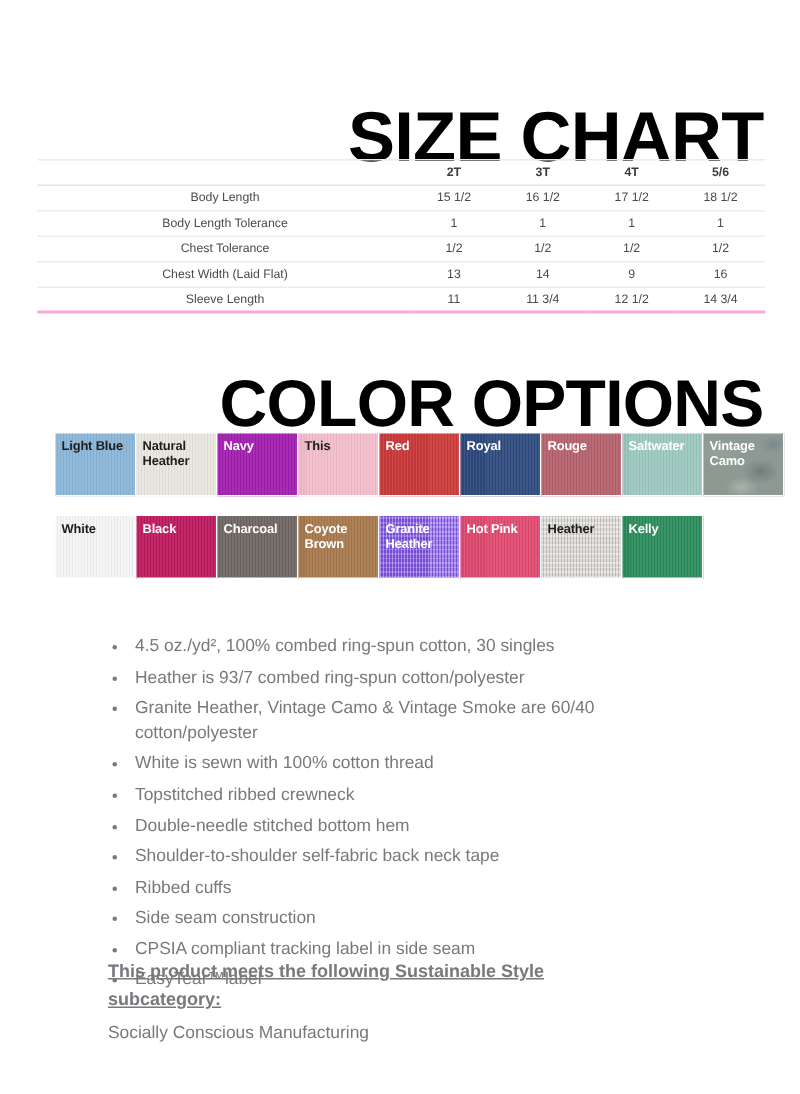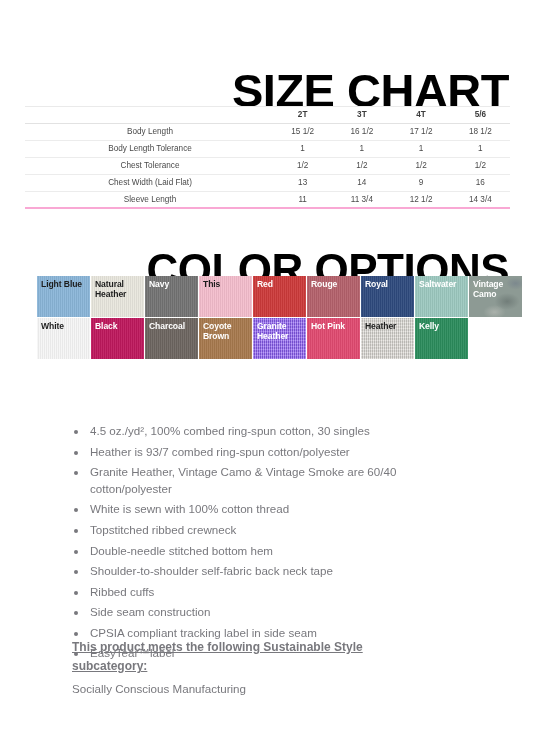--- a/index.html
+++ b/index.html
@@ -74,21 +74,21 @@
     border-bottom: 2px solid #f9a8d4;
   }
   .col-label { width: 247px; padding-left: 2px !important; }
   .col-size  { width: 59px; }
 
   
   #swatch-area {
     position: absolute;
     left: 37px; top: 276px;
   }
-  .swatch-row { display: flex; }
+  .swatch-row { display: flex; margin-top: 13px; }
   .swatch {
     width: 54px;
     height: 42px;
     position: relative;
     overflow: hidden;
     border-right: 1px solid #ffffff;
     border-bottom: 1px solid #ffffff;
   }
   .swatch .sw-label {
     position: absolute;
@@ -225,39 +225,39 @@
   <div id="swatch-area">
     <div class="swatch-row">
         <div class="swatch lt" style="background: rgb(138, 181, 216);">
           <span class="tex"></span>
           <span class="sw-label">Light Blue</span>
         </div>
         <div class="swatch lt" style="background: rgb(232, 230, 221);">
           <span class="tex"></span>
           <span class="sw-label">Natural Heather</span>
         </div>
-        <div class="swatch dk" style="background: #737373; padding-left: 24px;">
+        <div class="swatch dk" style="background: #a21caf; padding-left: 24px;">
           <span class="tex"></span>
           <span class="sw-label">Navy</span>
         </div>
         <div class="swatch lt" style="background: rgb(243, 189, 204);">
           <span class="tex"></span>
           <span class="sw-label">This</span>
         </div>
         <div class="swatch dk" style="background: rgb(204, 58, 58);">
           <span class="tex"></span>
           <span class="sw-label">Red</span>
         </div>
+        <div class="swatch dk" style="background: rgb(46, 74, 125);">
+          <span class="tex"></span>
+          <span class="sw-label">Royal</span>
+        </div>
         <div class="swatch dk" style="background: rgb(180, 97, 107);">
           <span class="tex"></span>
           <span class="sw-label">Rouge</span>
-        </div>
-        <div class="swatch dk" style="background: rgb(46, 74, 125);">
-          <span class="tex"></span>
-          <span class="sw-label">Royal</span>
         </div>
         <div class="swatch dk" style="background: rgb(156, 200, 191);">
           <span class="tex"></span>
           <span class="sw-label">Saltwater</span>
         </div>
         <div class="swatch dk camo" style="background: rgb(141, 154, 148);">
           <span class="tex"></span>
           <span class="sw-label">Vintage Camo</span>
         </div>
       </div>

